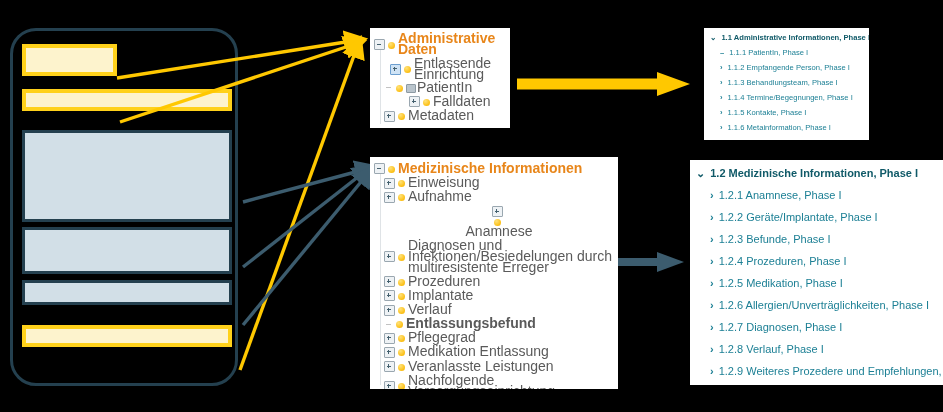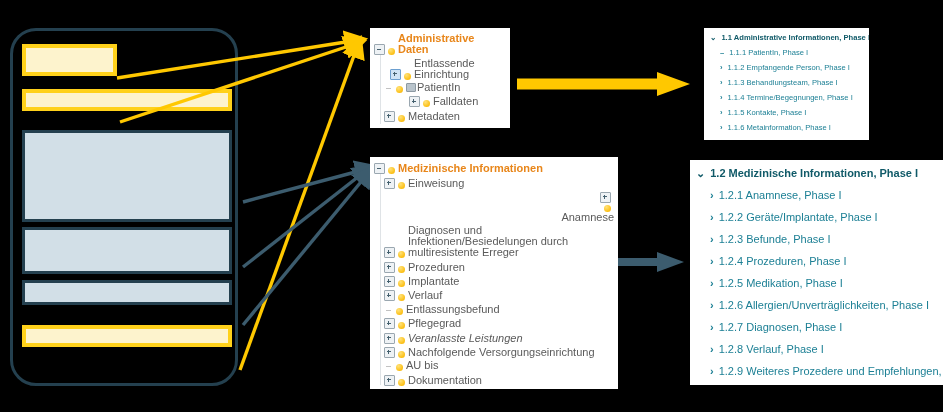--- a/index.html
+++ b/index.html
@@ -8,22 +8,22 @@
 
   
   #doc-mockup{position:absolute;left:10px;top:28px;width:228px;height:358px;
               border:3px solid #24404f;border-radius:26px;box-sizing:border-box;background:#000;}
   .bar{position:absolute;box-sizing:border-box;}
   .bar.yellow{background:#fdf3cd;border:4px solid #ffd11a;}
   .bar.blue{background:#d2dfe7;border:3px solid #24404f;}
 
   
   .tree-panel{position:absolute;background:#fff;box-sizing:border-box;overflow:hidden;}
-  .tnode{position:relative;display:flex;align-items:flex-end;line-height:11px;
-         font-size:11px;color:#5a5a5a;padding:1.2px 0;}
+  .tnode{position:relative;display:flex;align-items:center;line-height:11px;
+         font-size:14px;color:#5a5a5a;padding:1.2px 0;}
   .tnode .tg{width:9px;height:9px;flex:0 0 9px;margin-right:3px;margin-top:1px;
              border:1px solid #9aa7b0;background:#eef2f5;border-radius:1px;
              position:relative;}
   .tnode .tg::before{content:"";position:absolute;left:1.5px;top:3.5px;width:4px;height:1px;background:#44606e;}
   .tnode .tg.plus::after{content:"";position:absolute;left:3px;top:2px;width:1px;height:4px;background:#44606e;}
   .tnode .tg.none{border:none;background:transparent;}
   .tnode .tg.none::before{background:#c2c2c2;left:2px;top:4px;width:5px;}
   .tnode .dot{width:7px;height:7px;flex:0 0 7px;border-radius:50%;margin-right:3px;margin-top:2px;
               background:radial-gradient(circle at 35% 30%,#ffe27a,#fcbf14 70%,#e9a800);}
   .tnode .mini{display:inline-block;width:8px;height:7px;margin-right:1px;vertical-align:-1px;
@@ -122,20 +122,25 @@
 <div class="tnode root">
       <span class="tg"></span>
       <span class="dot"></span>
       <span class="lbl">Medizinische Informationen</span>
     </div>
     <div class="tnode" style="margin-left: 10px;">
       <span class="tg plus"></span>
       <span class="dot"></span>
       <span class="lbl"><span class="txt">Einweisung</span></span>
     </div>
+    <div class="tnode" style="margin-left: 10px;">
+      <span class="tg plus"></span>
+      <span class="dot"></span>
+      <span class="lbl"><span class="txt">Aufnahme</span></span>
+    </div>
     <div class="tnode" style="margin-left: 10px; flex-direction: column;">
       <span class="tg plus"></span>
       <span class="dot"></span>
       <span class="lbl"><span class="txt">Anamnese</span></span>
     </div>
     <div class="tnode" style="margin-left: 10px;">
       <span class="tg plus"></span>
       <span class="dot"></span>
       <span class="lbl"><span class="txt">Diagnosen und Infektionen/Besiedelungen durch multiresistente Erreger</span></span>
     </div>
@@ -147,31 +152,36 @@
     <div class="tnode" style="margin-left: 10px;">
       <span class="tg plus"></span>
       <span class="dot"></span>
       <span class="lbl"><span class="txt">Implantate</span></span>
     </div>
     <div class="tnode" style="margin-left: 10px;">
       <span class="tg plus"></span>
       <span class="dot"></span>
       <span class="lbl"><span class="txt">Verlauf</span></span>
     </div>
-    <div class="tnode" style="margin-left: 10px;">
+    <div class="tnode" style="margin-left: 10px; font-weight: bold;">
       <span class="tg none"></span>
       <span class="dot"></span>
       <span class="lbl"><span class="txt">Entlassungsbefund</span></span>
     </div>
     <div class="tnode" style="margin-left: 10px;">
       <span class="tg plus"></span>
       <span class="dot"></span>
       <span class="lbl"><span class="txt">Pflegegrad</span></span>
     </div>
-    <div class="tnode" style="margin-left: 10px; font-style: italic;">
+    <div class="tnode" style="margin-left: 10px;">
+      <span class="tg plus"></span>
+      <span class="dot"></span>
+      <span class="lbl"><span class="txt">Medikation Entlassung</span></span>
+    </div>
+    <div class="tnode" style="margin-left: 10px;">
       <span class="tg plus"></span>
       <span class="dot"></span>
       <span class="lbl"><span class="txt">Veranlasste Leistungen</span></span>
     </div>
     <div class="tnode" style="margin-left: 10px;">
       <span class="tg plus"></span>
       <span class="dot"></span>
       <span class="lbl"><span class="txt">Nachfolgende Versorgungseinrichtung</span></span>
     </div>
     <div class="tnode" style="margin-left: 10px;">

